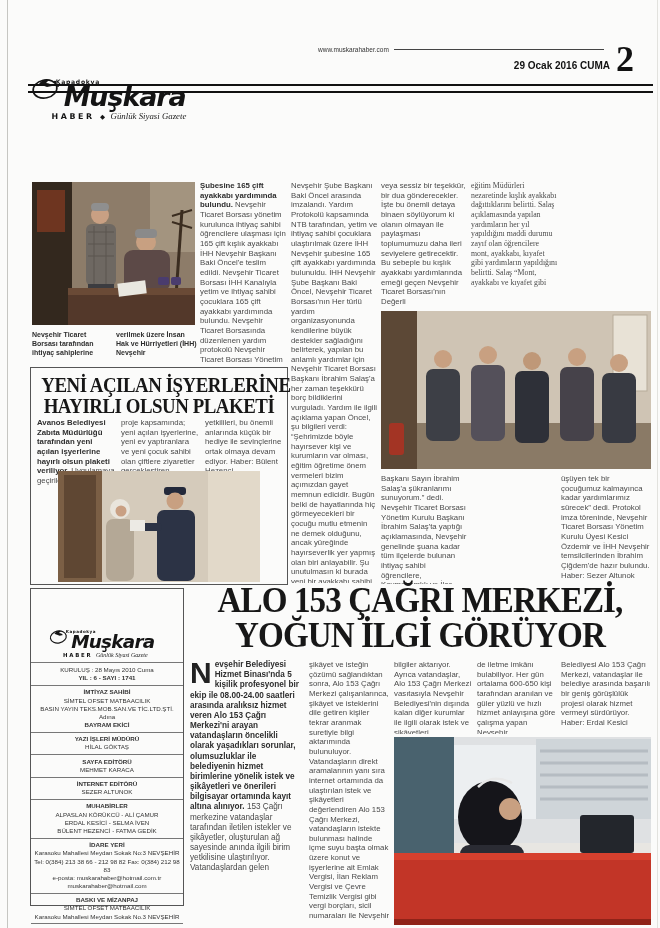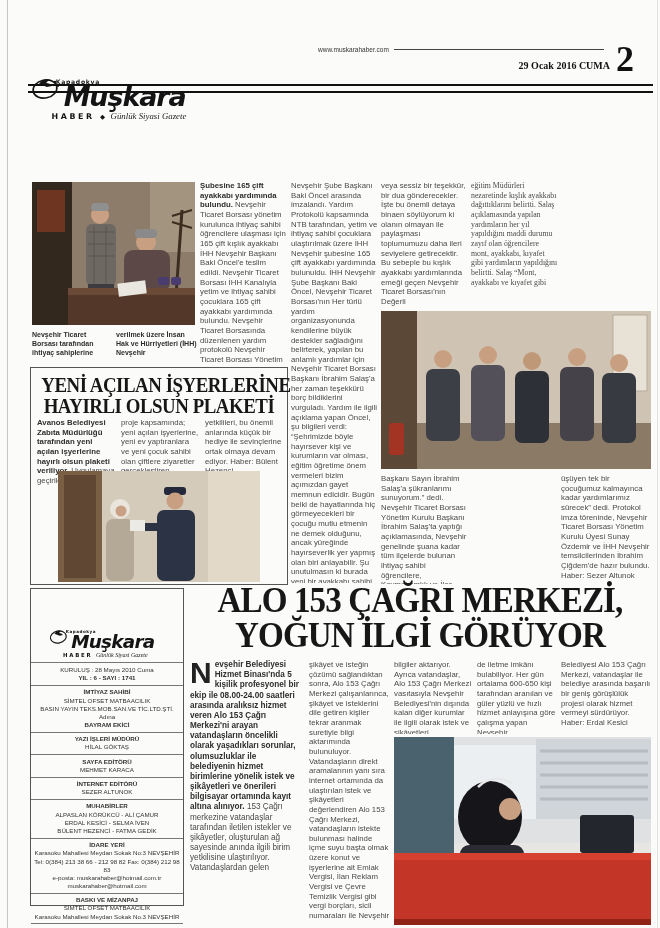--- a/index.html
+++ b/index.html
@@ -18,21 +18,21 @@
   .b-diamond{font-size:.6em;}
   .b-slogan{font-size:.8em;font-family:"Liberation Serif",serif;font-style:italic;color:#222;}
   .b-swirl{position:absolute;left:-0.3em;top:-0.2em;}
 
   .hdr-wwwline{position:absolute;left:318px;top:46px;width:286px;display:flex;align-items:center;}
   .hdr-www{font-size:6.5px;color:#333;white-space:nowrap;}
   .hdr-rule{flex:1;border-top:1px solid #444;margin-left:5px;}
   .hdr-section{position:absolute;left:300px;top:51px;width:130px;text-align:left;
                font-size:20px;font-weight:900;letter-spacing:1px;color:#111;}
   .hdr-date{position:absolute;left:500px;top:60px;width:110px;text-align:right;
-            font-family:Liberation Serif, serif;font-size:10px;font-weight:bold;color:#111;}
+            font-family:Liberation Sans, sans-serif;font-size:10px;font-weight:bold;color:#111;}
   .hdr-pageno{position:absolute;left:616px;top:38px;font-family:"Liberation Serif",serif;
               font-size:36px;font-weight:bold;color:#111;}
   .hdr-doublerule{position:absolute;left:28px;top:84px;width:625px;height:5px;
                   border-top:2.5px solid #111;border-bottom:2px solid #111;}
 
   
   .headline{position:absolute;text-align:center;font-family:"Liberation Serif",serif;
             font-weight:bold;color:#171717;}
   .h-line{transform:scaleX(.92);transform-origin:center;white-space:nowrap;}
   .hl-main{left:28px;top:90px;width:625px;font-size:43px;line-height:.96;letter-spacing:-1px;}
@@ -146,21 +146,21 @@
   <div class="caption" style="left:32px;top:330px;width:80px;height:34px;">Nevşehir Ticaret Borsası tarafından ihtiyaç sahiplerine</div>
   <div class="caption" style="left:116px;top:330px;width:82px;height:34px;">verilmek üzere İnsan Hak ve Hürriyetleri (İHH) Nevşehir</div>
 
   <div class="col" style="left:200px;top:181px;width:87px;height:183px;">
     <b>Şubesine 165 çift ayakkabı yardımında bulundu. </b><span>Nevşehir Ticaret Borsası yönetim kurulunca ihtiyaç sahibi öğrencilere ulaşması için 165 çift kışlık ayakkabı İHH Nevşehir Başkanı Baki Öncel'e teslim edildi. Nevşehir Ticaret Borsası İHH Kanalıyla yetim ve ihtiyaç sahibi çocuklara 165 çift ayakkabı yardımında bulundu. Nevşehir Ticaret Borsasında düzenlenen yardım protokolü Nevşehir Ticaret Borsası Yönetim Kurulu Başkanı İbrahim Salaş ile İHH</span>
   </div>
   <div class="col" style="left:291px;top:181px;width:87px;height:402px;">Nevşehir Şube Başkanı Baki Öncel arasında imzalandı. Yardım Protokolü kapsamında NTB tarafından, yetim ve ihtiyaç sahibi çocuklara ulaştırılmak üzere İHH Nevşehir şubesine 165 çift ayakkabı yardımında bulunuldu. İHH Nevşehir Şube Başkanı Baki Öncel, Nevşehir Ticaret Borsası'nın Her türlü yardım organizasyonunda kendilerine büyük destekler sağladığını belirterek, yapılan bu anlamlı yardımlar için Nevşehir Ticaret Borsası Başkanı İbrahim Salaş'a her zaman teşekkürü borç bildiklerini vurguladı. Yardım ile ilgili açıklama yapan Öncel, şu bilgileri verdi: “Şehrimizde böyle hayırsever kişi ve kurumların var olması, eğitim öğretime önem vermeleri bizim açımızdan gayet memnun edicidir. Bugün belki de hayatlarında hiç görmeyecekleri bir çocuğu mutlu etmenin ne demek olduğunu, ancak yüreğinde hayırseverlik yer yapmış olan biri anlayabilir. Şu unutulmasın ki burada yeni bir ayakkabı sahibi olmuş tertemiz yürekli çocuklar attıkları her adımda bu ayakkabıyı kendilerine hediye eden ağabeylerine bazen sesli</div>
   <div class="col" style="left:381px;top:181px;width:87px;height:127px;">veya sessiz bir teşekkür, bir dua gönderecekler. İşte bu önemli detaya binaen söylüyorum ki olanın olmayan ile paylaşması toplumumuzu daha ileri seviyelere getirecektir. Bu sebeple bu kışlık ayakkabı yardımlarında emeği geçen Nevşehir Ticaret Borsası'nın Değerli</div>
   <div class="col" style="left:471px;top:181px;width:87px;height:127px;font-family:Liberation Serif, serif;">eğitim Müdürleri nezaretinde kışlık ayakkabı dağıttıklarını belirtti. Salaş açıklamasında yapılan yardımların her yıl yapıldığını maddi durumu zayıf olan öğrencilere mont, ayakkabı, kıyafet gibi yardımların yapıldığını belirtti. Salaş “Mont, ayakkabı ve kıyafet gibi</div>
   <div class="col" style="left:381px;top:474px;width:87px;height:110px;">Başkanı Sayın İbrahim Salaş'a şükranlarımı sunuyorum.” dedi. Nevşehir Ticaret Borsası Yönetim Kurulu Başkanı İbrahim Salaş'ta yaptığı açıklamasında, Nevşehir genelinde şuana kadar tüm ilçelerde bulunan ihtiyaç sahibi öğrencilere, Kaymakamlık ve İlçe Milli</div>
-  <div class="col" style="left:561px;top:474px;width:90px;height:110px;">üşüyen tek bir çocuğumuz kalmayınca kadar yardımlarımız sürecek” dedi. Protokol imza töreninde, Nevşehir Ticaret Borsası Yönetim Kurulu Üyesi Sunay Özdemir ve İHH Nevşehir temsilcilerinden İbrahim Çiğdem'de hazır bulundu. Haber: Sezer Altunok</div>
+  <div class="col" style="left:561px;top:474px;width:90px;height:110px;">üşüyen tek bir çocuğumuz kalmayınca kadar yardımlarımız sürecek” dedi. Protokol imza töreninde, Nevşehir Ticaret Borsası Yönetim Kurulu Üyesi Kesici Özdemir ve İHH Nevşehir temsilcilerinden İbrahim Çiğdem'de hazır bulundu. Haber: Sezer Altunok</div>
 
   <div class="a2-box">
     <div class="a2-headline">
       <div class="h-line">YENİ AÇILAN İŞYERLERİNE</div>
       <div class="h-line">HAYIRLI OLSUN PLAKETİ</div>
     </div>
     <div class="col" style="left:6px;top:50px;width:78px;height:95px;">
       <b>Avanos Belediyesi Zabıta Müdürlüğü tarafından yeni açılan işyerlerine hayırlı olsun plaketi veriliyor. </b><span>Uygulamaya geçirilen</span>
     </div>
     <div class="col" style="left:90px;top:50px;width:78px;height:95px;">proje kapsamında; yeni açılan işyerlerine, yeni ev yaptıranlara ve yeni çocuk sahibi olan çiftlere ziyaretler gerçekleştiren Belediye</div>

